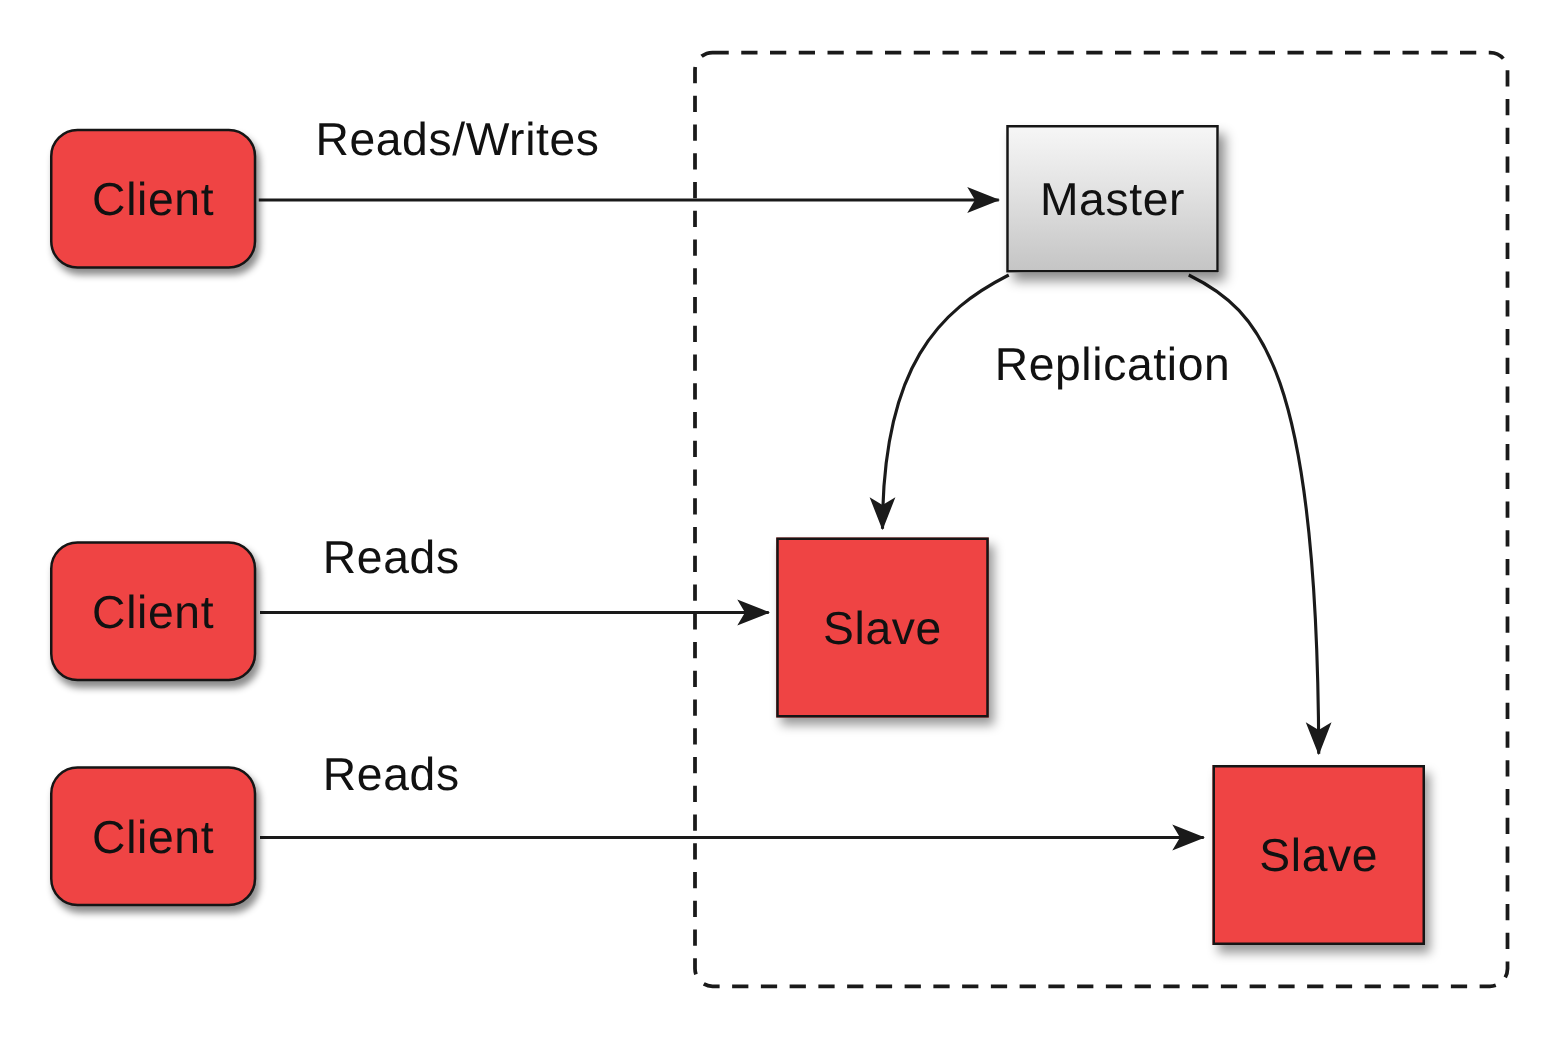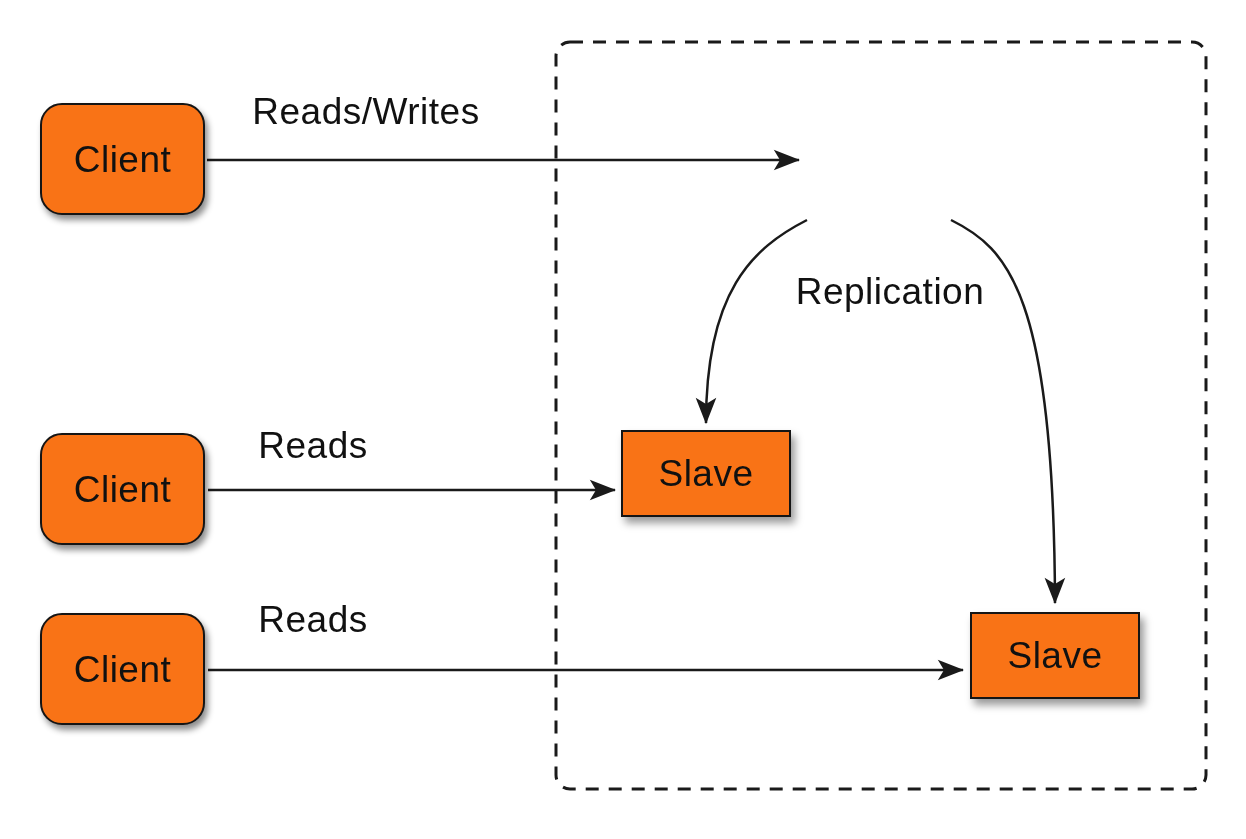--- a/index.html
+++ b/index.html
@@ -22,42 +22,42 @@
     width: 1246px;
     height: 839px;
   }
   .node {
     position: absolute;
     display: flex;
     align-items: center;
     justify-content: center;
     box-sizing: border-box;
     border: 2.5px solid #151515;
-    background: #f97316;
+    background: #ef4444;
     font-size: 37px;
     line-height: 1;
     letter-spacing: 0.5px;
   }
   .client {
     width: 165px;
     height: 112px;
     border-radius: 22px;
     box-shadow: 3px 5px 6px rgba(0,0,0,0.45);
   }
   .client1 { left: 40px;  top: 103px; }
   .client2 { left: 40px;  top: 433px; }
   .client3 { left: 40px;  top: 613px; }
   .master {
     left: 805px; top: 100px;
     width: 170px; height: 118px;
     background: linear-gradient(180deg, #f6f6f6 0%, #e4e4e4 40%, #c5c5c5 100%);
     box-shadow: 5px 7px 9px rgba(0,0,0,0.45);
   }
   .slave {
-    width: 170px; height: 87px;
+    width: 170px; height: 144px;
     box-shadow: 4px 6px 8px rgba(0,0,0,0.40);
   }
   .slave1 { left: 621px; top: 430px; }
   .slave2 { left: 970px; top: 612px; }
   .edge-label {
     position: absolute;
     transform: translate(-50%, -50%);
     font-size: 37px;
     white-space: nowrap;
     letter-spacing: 0.5px;
@@ -95,20 +95,23 @@
   <div class="node client client1">
     <span>Client</span>
   </div>
   <div class="node client client2">
     <span>Client</span>
   </div>
   <div class="node client client3">
     <span>Client</span>
   </div>
 
+  <div class="node master">
+    <span>Master</span>
+  </div>
   <div class="node slave slave1">
     <span>Slave</span>
   </div>
   <div class="node slave slave2">
     <span>Slave</span>
   </div>
 
   <div class="edge-label lbl-reads-writes">Reads/Writes</div>
   <div class="edge-label lbl-reads-mid">Reads</div>
   <div class="edge-label lbl-reads-bottom">Reads</div>

